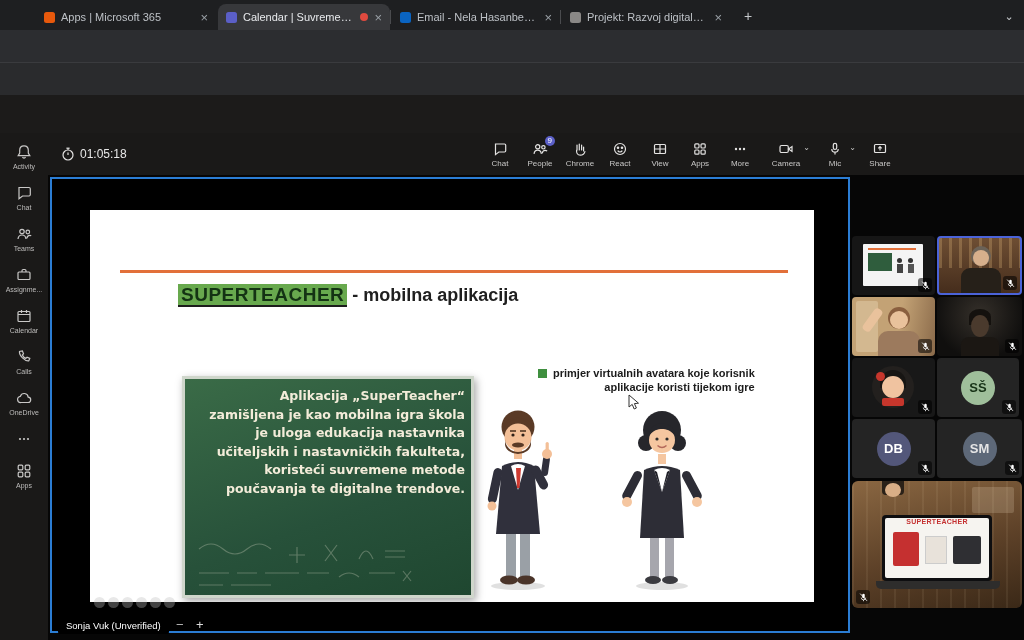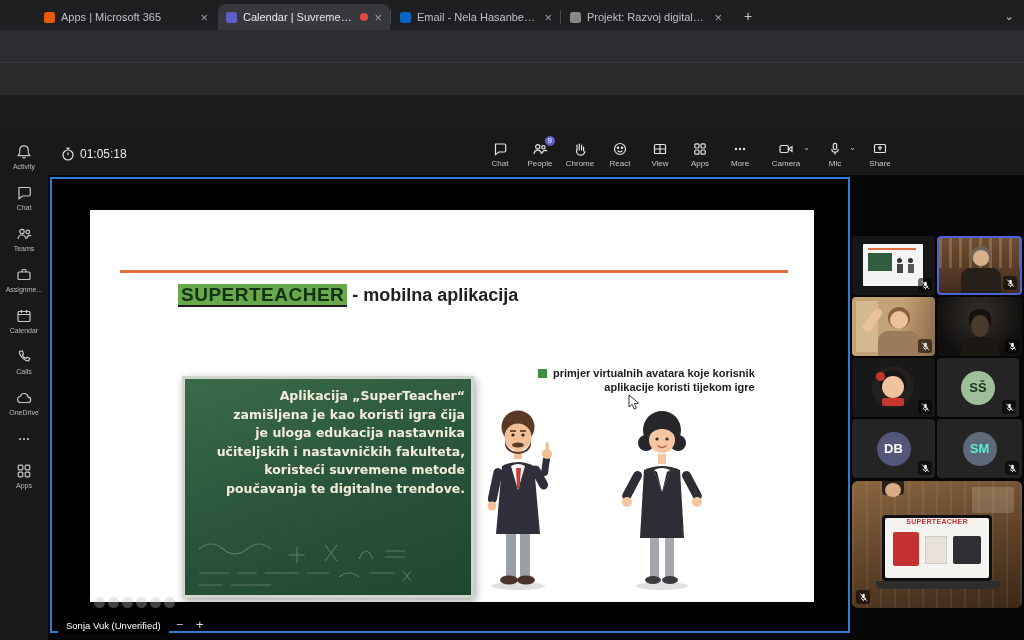--- a/index.html
+++ b/index.html
@@ -379,21 +379,21 @@
     <div class="shareframe">
       <div class="slide">
         <div class="orangeline"></div>
         <div class="titlerow">
           <span class="hl">SUPERTEACHER</span><span class="titlerest">- mobilna aplikacija</span>
         </div>
 
         <div class="board">
           <div class="boardtext">
             <span>Aplikacija „SuperTeacher“</span>
-            <span>zamišljena je kao koristi igra čija</span>
+            <span>zamišljena je kao mobilna igra škola</span>
             <span>je uloga edukacija nastavnika</span>
             <span>učiteljskih i nastavničkih fakulteta,</span>
             <span>koristeći suvremene metode</span>
             <span>poučavanja te digitalne trendove.</span>
           </div>
           <svg style="position:absolute;left:4px;bottom:2px;" width="278" height="62" viewBox="0 0 278 62" fill="none" stroke="#efe9d6" stroke-width="1.2" opacity="0.28">
             <path d="M10 18 q12 -10 24 0 t24 0 t24 0"></path>
             <path d="M100 24 h16 M108 16 v16"></path>
             <path d="M136 14 l12 16 M148 14 l-12 16"></path>
             <path d="M170 28 q7 -16 14 0"></path>
@@ -554,21 +554,21 @@
 
     <div class="tile center" style="left:804px;top:244px;width:83px;height:59px;background:#242424;">
       <div class="initcircle" style="background:#53577a;color:#fff;">DB</div>
       <div class="micbadge">
           <svg width="11" height="11">
             <use href="#icon-micoff"></use>
           </svg>
         </div>
     </div>
     <div class="tile center" style="left:889px;top:244px;width:85px;height:59px;background:#242424;">
-      <div class="initcircle" style="background:#5d6878;color:#5eead4;">SM</div>
+      <div class="initcircle" style="background:#5d6878;color:#e5e5e5;">SM</div>
       <div class="micbadge">
           <svg width="11" height="11">
             <use href="#icon-micoff"></use>
           </svg>
         </div>
     </div>
 
     <div class="tile" style="left:804px;top:306px;width:170px;height:127px;border-radius:6px;background:linear-gradient(165deg,#8a6742 0%,#5d4128 55%,#3a2817 100%);">
       <div class="abs" style="left:0;top:0;width:100%;height:100%;background:repeating-linear-gradient(90deg,rgba(255,230,190,.07) 0 2px,transparent 2px 14px);"></div>
       <div class="abs" style="right:8px;top:6px;width:42px;height:26px;background:rgba(255,240,210,.18);border-radius:2px;"></div>

